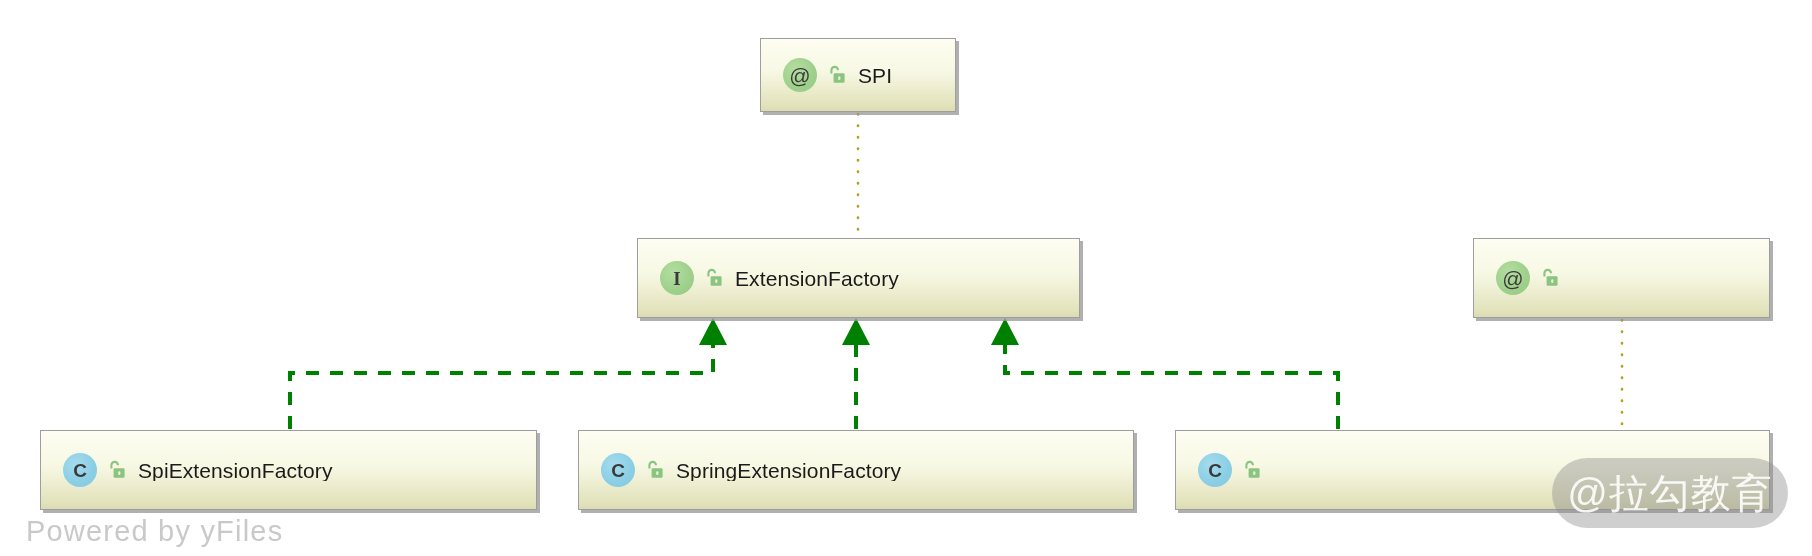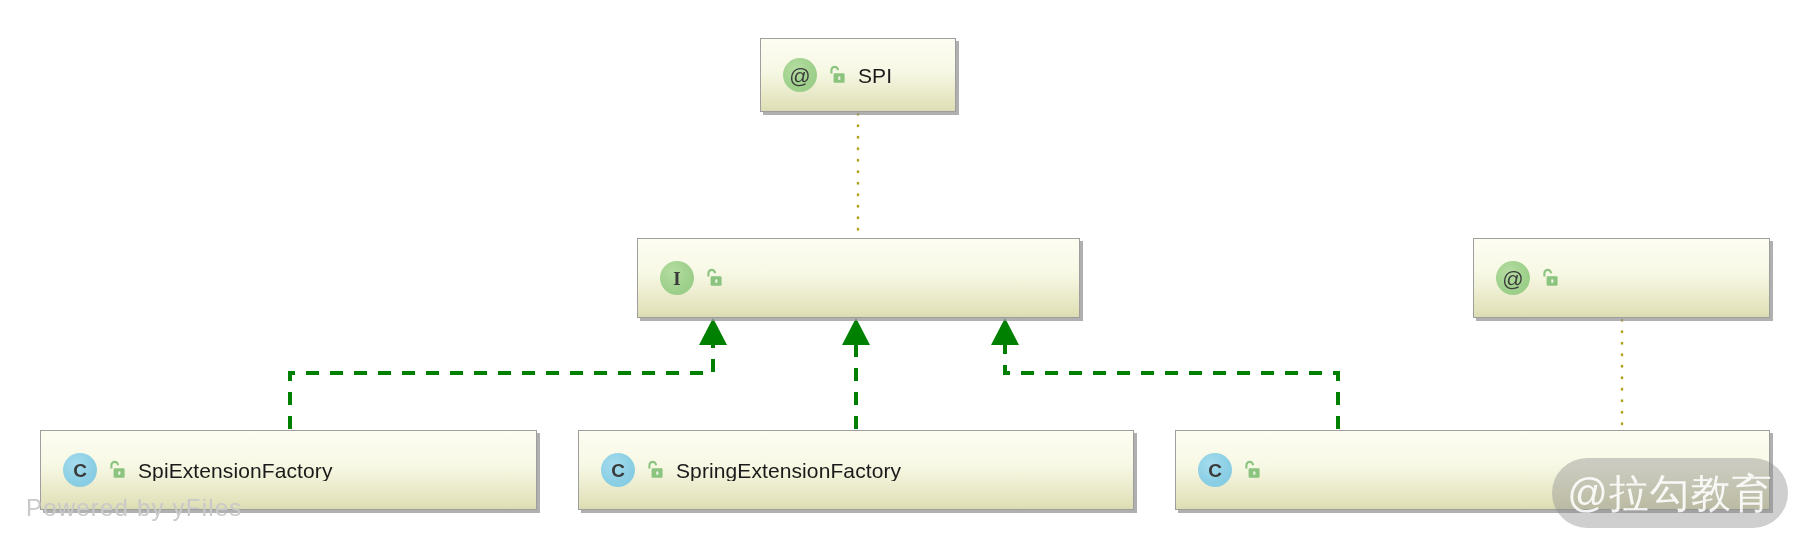--- a/index.html
+++ b/index.html
@@ -87,22 +87,22 @@
     width: 1812px;
     height: 556px;
     z-index: 2;
     pointer-events: none;
   }
 
   
   #yfiles-watermark {
     position: absolute;
     left: 26px;
-    top: 494px;
-    font-size: 24px;
+    top: 515px;
+    font-size: 29px;
     color: #c9c9c9;
     letter-spacing: 1.2px;
     white-space: nowrap;
     z-index: 6;
   }
   #brand-watermark {
     position: absolute;
     left: 1552px;
     top: 458px;
     width: 236px;
@@ -157,20 +157,21 @@
 
   <div class="uml-node" style="left:637px; top:238px; width:443px; height:80px;">
     <span class="node-badge badge-interface">I</span>
     <span class="node-lock">
       <svg viewBox="0 0 17 20" width="17" height="20" xmlns="http://www.w3.org/2000/svg">
         <path d="M3.4 8.4 V5.2 A3.3 3.3 0 0 1 10 5.2" fill="none" stroke="#8bc47e" stroke-width="2.1"></path>
         <rect x="5.6" y="8.2" width="11" height="9.6" rx="1.2" fill="#8bc47e"></rect>
         <rect x="10.2" y="11.2" width="2.2" height="3.8" rx="1" fill="#e8f2e0"></rect>
       </svg>
     </span>
+    <span class="node-label">ExtensionFactory</span>
   </div>
 
   <div class="uml-node" style="left:1473px; top:238px; width:297px; height:80px;">
     <span class="node-badge badge-annotation">@</span>
     <span class="node-lock">
       <svg viewBox="0 0 17 20" width="17" height="20" xmlns="http://www.w3.org/2000/svg">
         <path d="M3.4 8.4 V5.2 A3.3 3.3 0 0 1 10 5.2" fill="none" stroke="#8bc47e" stroke-width="2.1"></path>
         <rect x="5.6" y="8.2" width="11" height="9.6" rx="1.2" fill="#8bc47e"></rect>
         <rect x="10.2" y="11.2" width="2.2" height="3.8" rx="1" fill="#e8f2e0"></rect>
       </svg>

